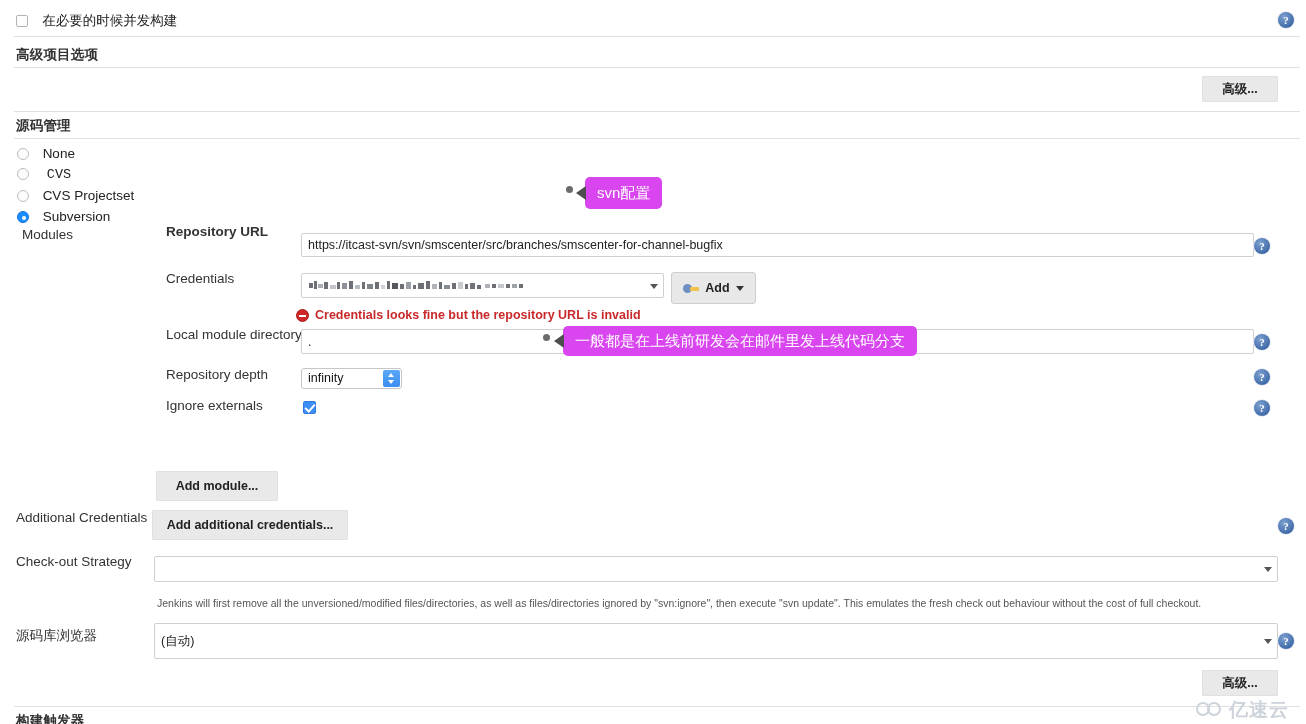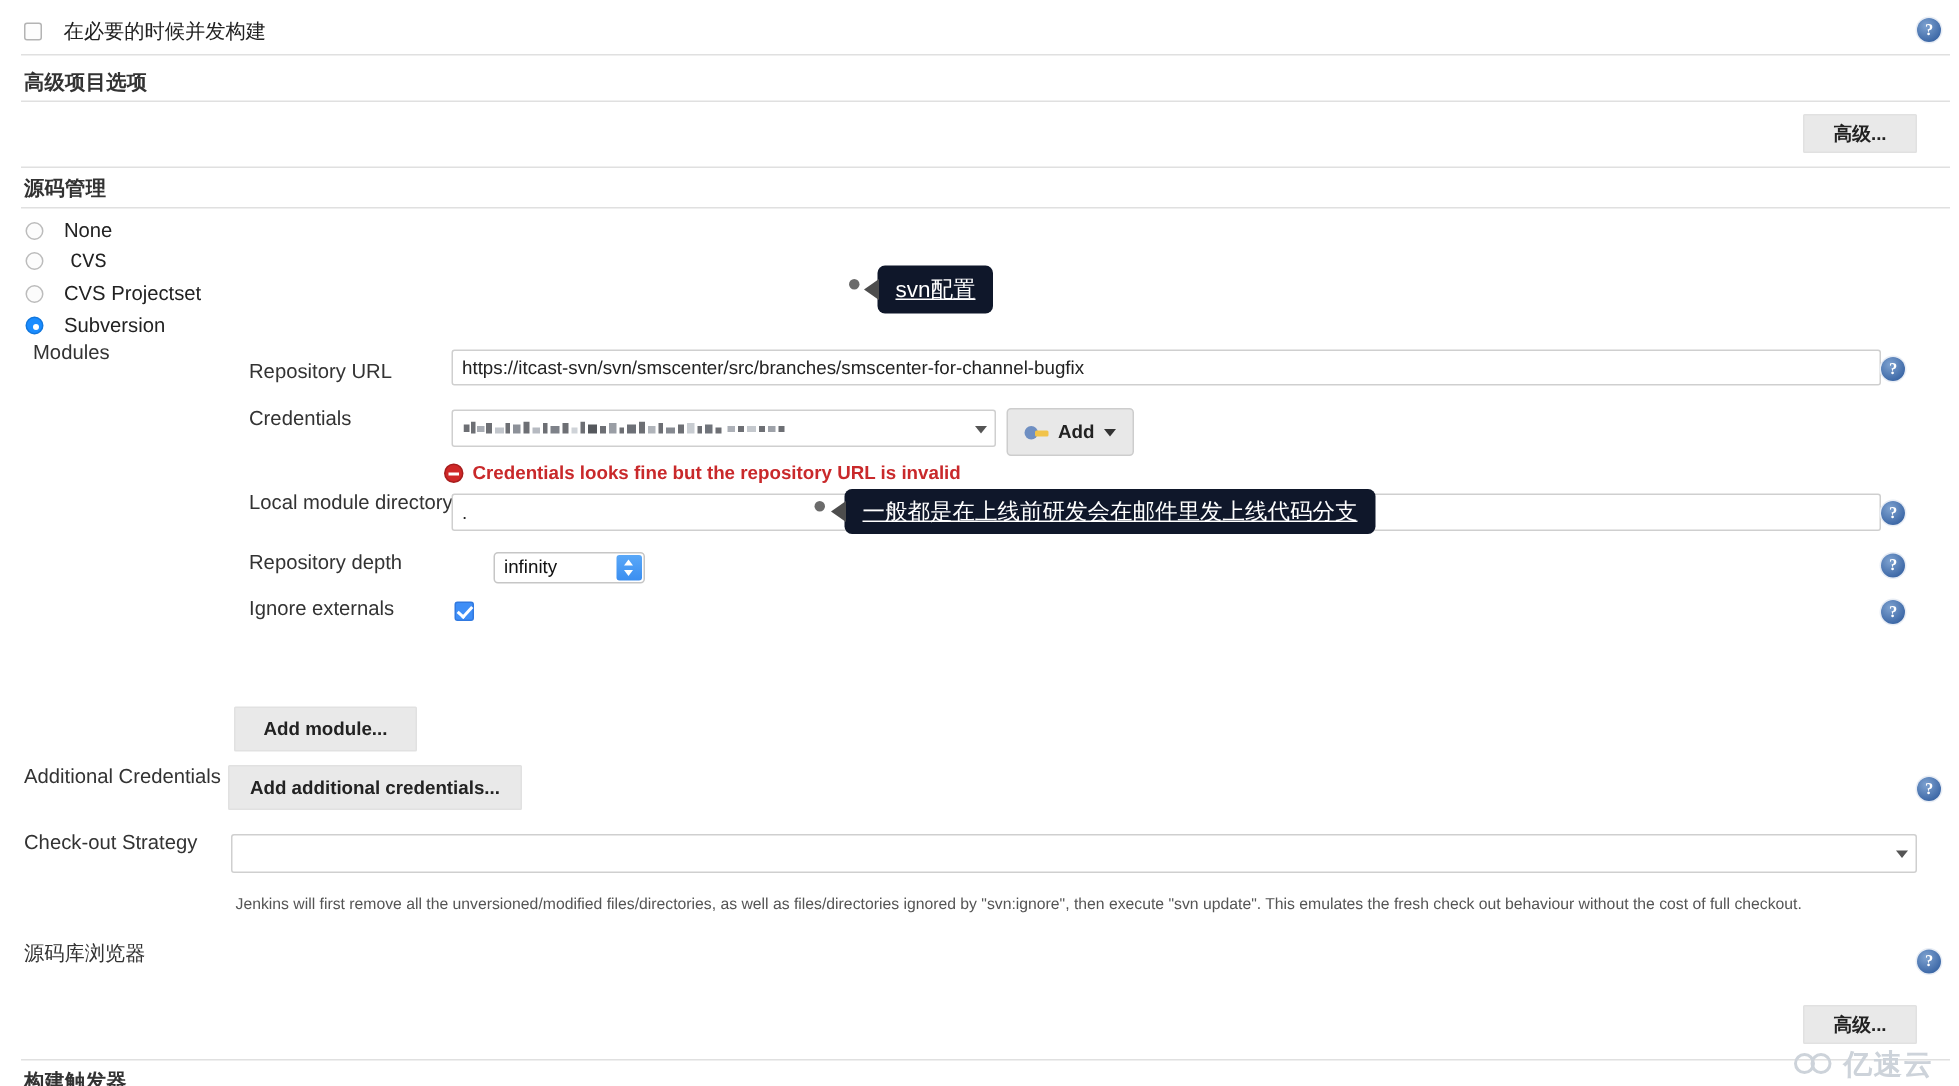--- a/index.html
+++ b/index.html
@@ -73,21 +73,21 @@
     position:absolute;right:5px;top:50%;margin-top:-2px;
     width:0;height:0;border-left:4px solid transparent;
     border-right:4px solid transparent;border-top:5px solid #555;
   }
 
   
   .macsel{
     position:absolute;box-sizing:border-box;
     border:1px solid #c6c6c6;border-radius:3px;background:#fff;
     font-size:12.5px;color:#111;line-height:19px;padding:0 24px 0 6px;
-    white-space:nowrap;overflow:hidden;margin-left:28px;
+    white-space:nowrap;overflow:hidden;
   }
   .macsel .stepper{
     position:absolute;right:1px;top:1px;bottom:1px;width:17px;
     background:linear-gradient(#5aa8f8,#3b8ef0);
     border-radius:2px;
   }
   .macsel .stepper:before,.macsel .stepper:after{
     content:"";position:absolute;left:50%;margin-left:-3.5px;
     width:0;height:0;border-left:3.5px solid transparent;
     border-right:3.5px solid transparent;
@@ -149,24 +149,24 @@
     position:absolute;left:0;top:1px;width:13px;height:13px;border-radius:50%;
     background:#cf2727;border:1px solid #a81d1d;box-sizing:border-box;
   }
   .err .ico:after{
     content:"";position:absolute;left:2px;top:5px;width:7px;height:2px;background:#fff;
   }
   .err .etext{margin-left:19px;}
 
   
   .callout{
-    position:absolute;background:#0f172a;color:#fff;
+    position:absolute;background:#d946ef;color:#fff;
     border-radius:5px;display:flex;align-items:center;
     font-size:15px;white-space:nowrap;
-    padding:0 12px;box-sizing:border-box;text-decoration:underline;
+    padding:0 12px;box-sizing:border-box;
   }
   .callout.small{font-size:15px;}
   .callout .arw{
     position:absolute;left:-9px;top:50%;margin-top:-7px;
     width:0;height:0;border-top:7px solid transparent;
     border-bottom:7px solid transparent;border-right:10px solid #4d4d4d;
   }
   .dot{
     position:absolute;width:7px;height:7px;border-radius:50%;background:#6b6b6b;
   }
@@ -224,21 +224,21 @@
   <div class="radio-line" style="left:17px;top:188px;">
     <span class="radio"></span>
     <span class="lbl">CVS Projectset</span>
   </div>
   <div class="radio-line" style="left:17px;top:209px;">
     <span class="radio on"></span>
     <span class="lbl">Subversion</span>
   </div>
   <div class="row" style="left:22px;top:227px;font-size:13.5px;color:#333;">Modules</div>
 
-  <div class="flabel" style="left:166px;top:240px;">Repository URL</div>
+  <div class="flabel" style="left:166px;top:224px;font-weight:bold;">Repository URL</div>
   <input class="txt" style="left: 301px; top: 233px; width: 953px; height: 24px;" value="https://itcast-svn/svn/smscenter/src/branches/smscenter-for-channel-bugfix">
   <div class="help" style="left:1254px;top:238px;"></div>
 
   <div class="flabel" style="left:166px;top:271px;">Credentials</div>
   <div class="sel" style="left:301px;top:273px;width:363px;height:25px;">
     <span></span>
     
     <svg width="230" height="11" style="position:absolute;left:7px;top:7px;">
       <g fill="#6d6f74">
         <rect x="0" y="2" width="4" height="5"></rect>
@@ -311,20 +311,24 @@
   <div class="btn pale" style="left:152px;top:510px;width:196px;height:30px;">Add additional credentials...</div>
   <div class="help" style="left:1278px;top:518px;"></div>
 
   <div class="flabel" style="left:16px;top:554px;">Check-out Strategy</div>
   <div class="sel" style="left:154px;top:556px;width:1124px;height:26px;line-height:24px;">
     <span class="caret"></span>
   </div>
   <div class="hint" style="left:157px;top:597px;">Jenkins will first remove all the unversioned/modified files/directories, as well as files/directories ignored by "svn:ignore", then execute "svn update". This emulates the fresh check out behaviour without the cost of full checkout.</div>
 
   <div class="flabel" style="left:16px;top:627px;">源码库浏览器</div>
+  <div class="sel" style="left:154px;top:623px;width:1124px;height:36px;line-height:34px;">
+    <span>(自动)</span>
+    <span class="caret"></span>
+  </div>
   <div class="help" style="left:1278px;top:633px;"></div>
 
   <div class="btn pale" style="left:1202px;top:670px;width:76px;height:26px;">高级...</div>
   <div class="hr" style="top:706px;"></div>
 
   <div class="row sec-title" style="left:16px;top:712px;">构建触发器</div>
 
   <div class="dot" style="left:566px;top:186px;"></div>
   <div class="callout small" style="left:585px;top:177px;height:32px;">
     <span class="arw"></span>

